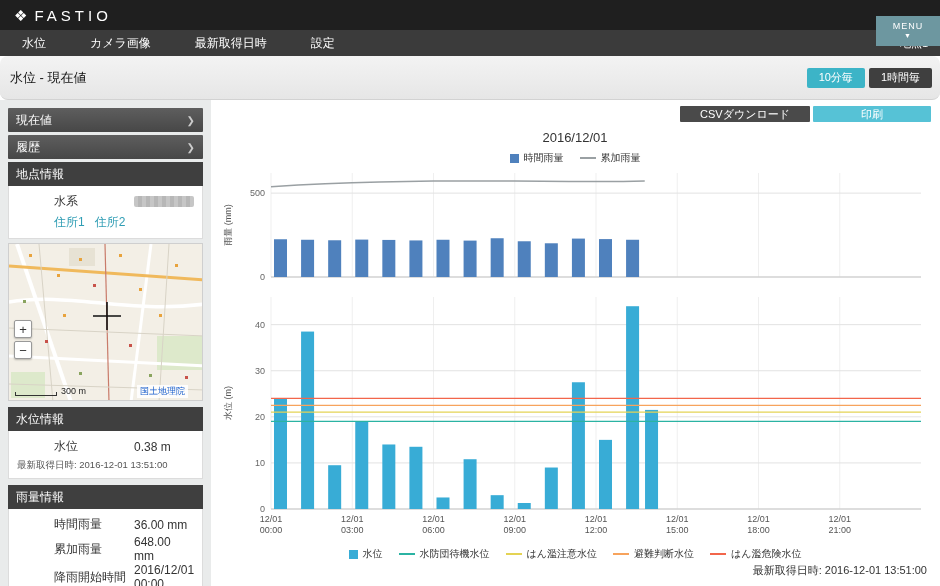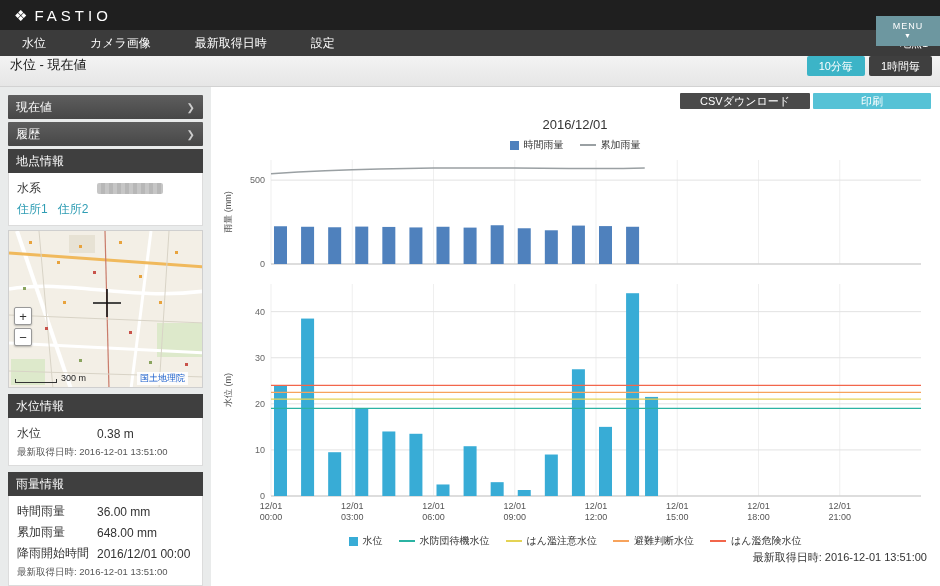--- a/index.html
+++ b/index.html
@@ -14,38 +14,38 @@
   .menu-btn { position:absolute; right:0; top:16px; width:64px; height:30px; background:#6d97a0;
     border:none; color:#fff; font-size:9px; letter-spacing:1px; cursor:pointer; line-height:1.1; }
   .menu-btn .caret { display:block; font-size:7px; }
 
   
   .nav { height:26px; background:#3b3b3b; display:flex; align-items:stretch; color:#fff; font-size:12px; }
   .nav-item { display:flex; align-items:center; padding:0 22px; cursor:pointer; }
   .nav-site { margin-left:auto; display:flex; align-items:center; padding-right:12px; font-size:11px; }
 
   
-  .subheader { height:31px; background:linear-gradient(#f3f3f3,#e6e6e6); border-bottom:1px solid #d2d2d2;
-    display:flex; padding:0 8px 0 10px; }
+  .subheader { height:44px; background:linear-gradient(#f3f3f3,#e6e6e6); border-bottom:1px solid #d2d2d2;
+    display:flex; align-items:center; padding:0 8px 0 10px;border-radius:8px; }
   .subtitle { font-size:13px; color:#111; }
   .interval { margin-left:auto; display:flex; gap:4px; }
   .pill { border:none; height:20px; padding:0 12px; font-size:11px; color:#fff; border-radius:2px; cursor:pointer; }
   .pill.active { background:#3cb4c7; }
   .pill.dark { background:#3f3f3f; }
 
   
   .layout { display:flex; height:502px; }
   aside { width:211px; flex-shrink:0; background:#e9ebeb; padding:8px; overflow:hidden; }
   .side-btn { height:24px; background:linear-gradient(#5e5e5e,#474747); color:#fff; font-size:12px;
     display:flex; align-items:center; padding:0 8px; margin-bottom:3px; cursor:pointer; border-radius:1px; }
   .side-btn .chev { margin-left:auto; font-size:10px; color:#ccc; }
   .side-header { height:24px; background:#3f3f3f; color:#fff; font-size:12px; display:flex; align-items:center;
     padding:0 8px; margin-top:6px; }
   .side-box { background:#fff; border:1px solid #dcdcdc; border-top:none; padding:5px 8px; font-size:12px; }
-  .srow { display:flex; align-items:center; min-height:21px; }
+  .srow { display:flex; align-items:center; min-height:21px;margin-left:37px; }
   .srow .lbl { width:80px; flex-shrink:0; color:#333; }
   .blur-box { width:66px; height:11px; border-radius:2px;
     background:repeating-linear-gradient(90deg,#c6c6c6 0 4px,#b7b7b7 4px 8px); }
   .links a { color:#2f9db4; font-size:12px; margin-right:10px; text-decoration:none; cursor:pointer; }
   .updated { font-size:9.5px; color:#555; padding:2px 0 1px; }
 
   
   .map { position:relative; height:158px; border:1px solid #cfcfcf; background:#f3efe6; overflow:hidden; }
   .zoom { position:absolute; left:5px; top:76px; display:flex; flex-direction:column; gap:3px; }
   .zoom button { width:18px; height:18px; background:#fff; border:1px solid #999; border-radius:2px;

